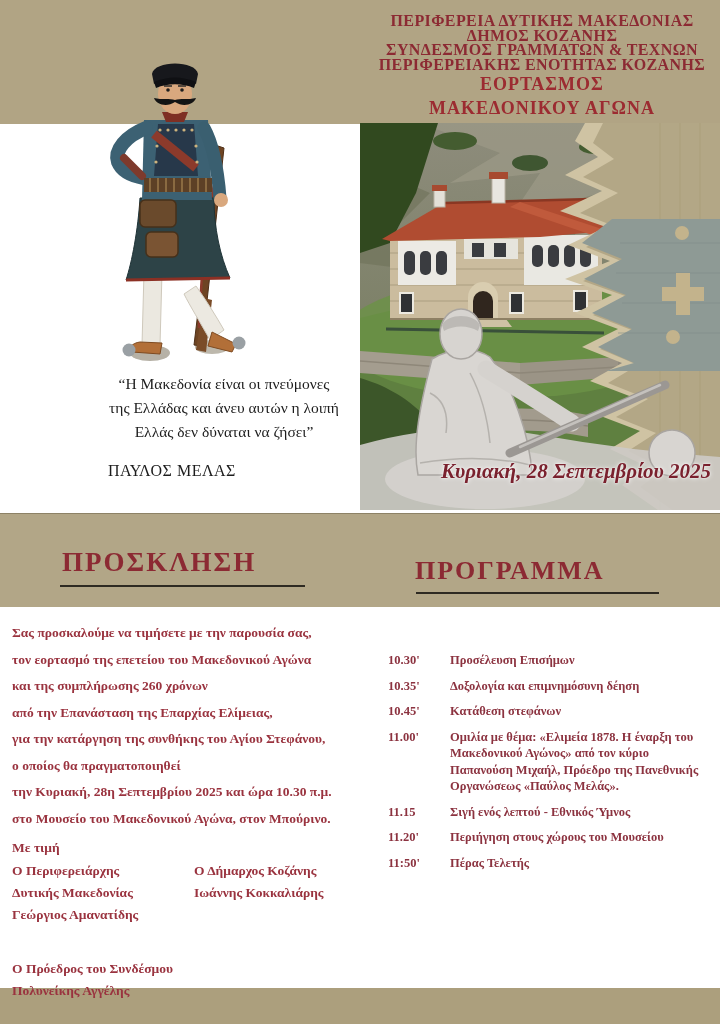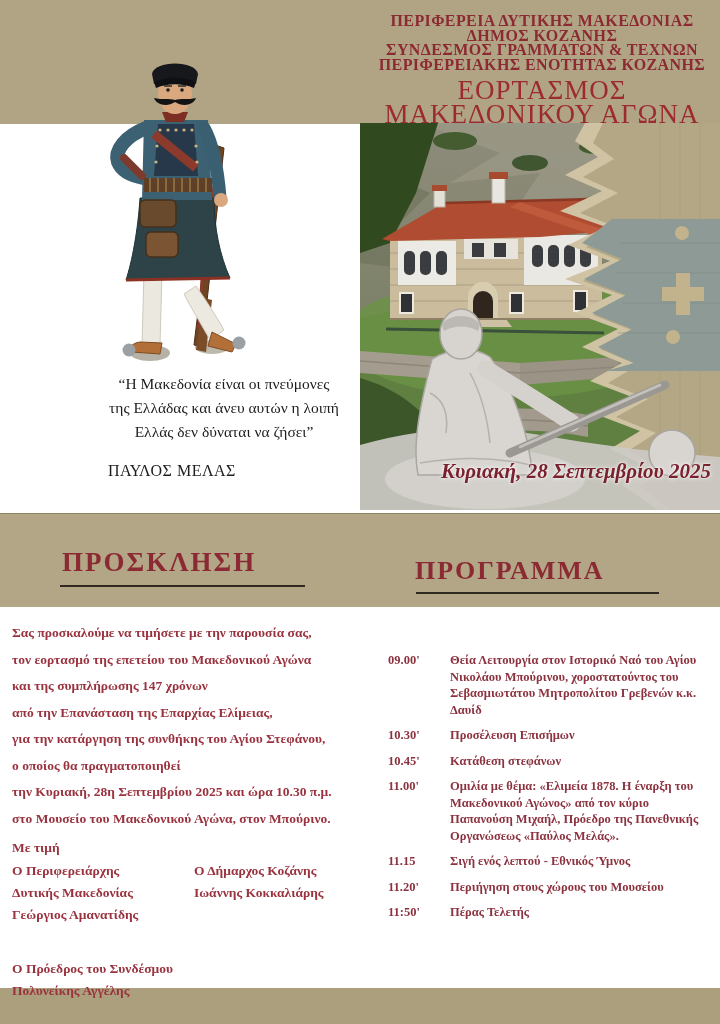--- a/index.html
+++ b/index.html
@@ -6,21 +6,21 @@
   .page{position:relative;width:720px;height:1024px;background:#ffffff;overflow:hidden;
         font-family:"Liberation Serif",serif;margin:0 auto;}
   
   .band-top{position:absolute;left:0;top:0;width:720px;height:124px;background:#b1a484;}
   .band-mid{position:absolute;left:0;top:513px;width:720px;height:93px;background:#b2a687;
             border-top:1px solid #8d8266;}
   .band-bottom{position:absolute;left:0;top:988px;width:720px;height:36px;background:#ac9f7d;}
   
   .header{position:absolute;left:368px;top:14px;width:348px;text-align:center;color:#8c2a33;}
   .org-line{font-size:16px;font-weight:bold;letter-spacing:.4px;line-height:14.5px;}
-  .title{margin-top:6px;font-size:27px;font-weight:normal;letter-spacing:1px;line-height:24px;color:#9c2b31;}
+  .title{font-size:18px;font-weight:bold;letter-spacing:1px;line-height:24px;color:#9c2b31;}
   
   .quote{position:absolute;left:108px;top:372px;width:232px;color:#1d1d1d;}
   .quote-text{font-size:15.5px;line-height:1.55;text-align:center;}
   .quote-attr{margin-top:18px;font-size:16px;text-align:left;letter-spacing:.5px;}
   
   .melas{position:absolute;left:84px;top:50px;width:184px;height:314px;}
   .photo{position:absolute;left:360px;top:123px;width:360px;height:387px;}
   .photo-date{position:absolute;left:360px;top:459px;width:432px;text-align:center;
       font-size:21px;font-weight:bold;font-style:italic;color:#7a212e;
       text-shadow:0 0 5px rgba(255,255,255,.85),0 0 2px rgba(255,255,255,.9);}
@@ -232,21 +232,21 @@
   <div class="photo-date">Κυριακή, 28 Σεπτεμβρίου 2025</div>
 
   <div class="heading heading-invite">ΠΡΟΣΚΛΗΣΗ</div>
   <div class="rule rule-invite"></div>
   <div class="heading heading-program">ΠΡΟΓΡΑΜΜΑ</div>
   <div class="rule rule-program"></div>
 
   <div class="invite-col">
     <div class="invite-line">Σας προσκαλούμε να τιμήσετε με την παρουσία σας,</div>
     <div class="invite-line">τον εορτασμό της επετείου του Μακεδονικού Αγώνα</div>
-    <div class="invite-line">και της συμπλήρωσης 147 χρόνων</div>
+    <div class="invite-line">και της συμπλήρωσης 260 χρόνων</div>
     <div class="invite-line">από την Επανάσταση της Επαρχίας Ελίμειας,</div>
     <div class="invite-line">για την κατάργηση της συνθήκης του Αγίου Στεφάνου,</div>
     <div class="invite-line">ο οποίος θα πραγματοποιηθεί</div>
     <div class="invite-line">την Κυριακή, 28η Σεπτεμβρίου 2025 και ώρα 10.30 π.μ.</div>
     <div class="invite-line">στο Μουσείο του Μακεδονικού Αγώνα, στον Μπούρινο.</div>
     <div class="closing">Με τιμή</div>
     <div class="sig-row">
       <div class="sig-block sig-left">
         <div>Ο Περιφερειάρχης</div>
         <div>Δυτικής Μακεδονίας</div>
@@ -258,28 +258,28 @@
       </div>
     </div>
     <div class="president">
       <div>Ο Πρόεδρος του Συνδέσμου</div>
       <div>Πολυνείκης Αγγέλης</div>
     </div>
   </div>
 
   <div class="program-col">
     <div class="prog-item">
-      <div class="prog-time">09.00'</div>
-      <div class="prog-text">Θεία Λειτουργία στον Ιστορικό Ναό του Αγίου Νικολάου Μπούρινου, χοροστατούντος του Σεβασμιωτάτου Μητροπολίτου Γρεβενών κ.κ. Δαυίδ</div>
-    </div>
-    <div class="prog-item">
       <div class="prog-time">10.30'</div>
       <div class="prog-text">Προσέλευση Επισήμων</div>
     </div>
     <div class="prog-item">
+      <div class="prog-time">10.35'</div>
+      <div class="prog-text">Δοξολογία και επιμνημόσυνη δέηση</div>
+    </div>
+    <div class="prog-item">
       <div class="prog-time">10.45'</div>
       <div class="prog-text">Κατάθεση στεφάνων</div>
     </div>
     <div class="prog-item">
       <div class="prog-time">11.00'</div>
       <div class="prog-text">Ομιλία με θέμα: «Ελιμεία 1878. Η έναρξη του Μακεδονικού Αγώνος» από τον κύριο Παπανούση Μιχαήλ, Πρόεδρο της Πανεθνικής Οργανώσεως «Παύλος Μελάς».</div>
     </div>
     <div class="prog-item">
       <div class="prog-time">11.15</div>
       <div class="prog-text">Σιγή ενός λεπτού - Εθνικός Ύμνος</div>

